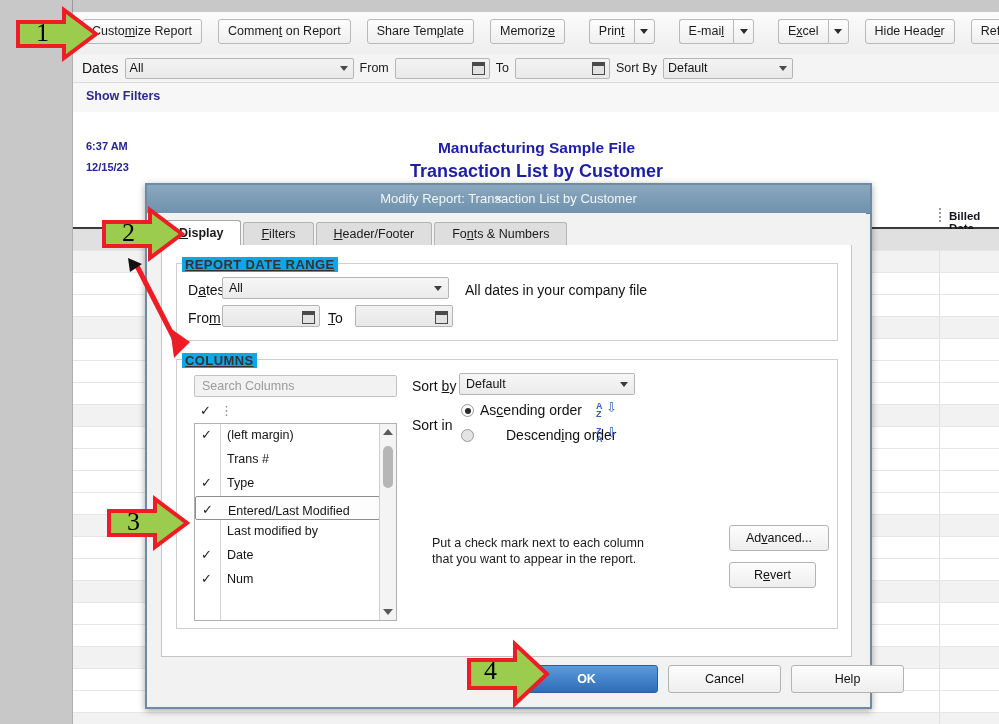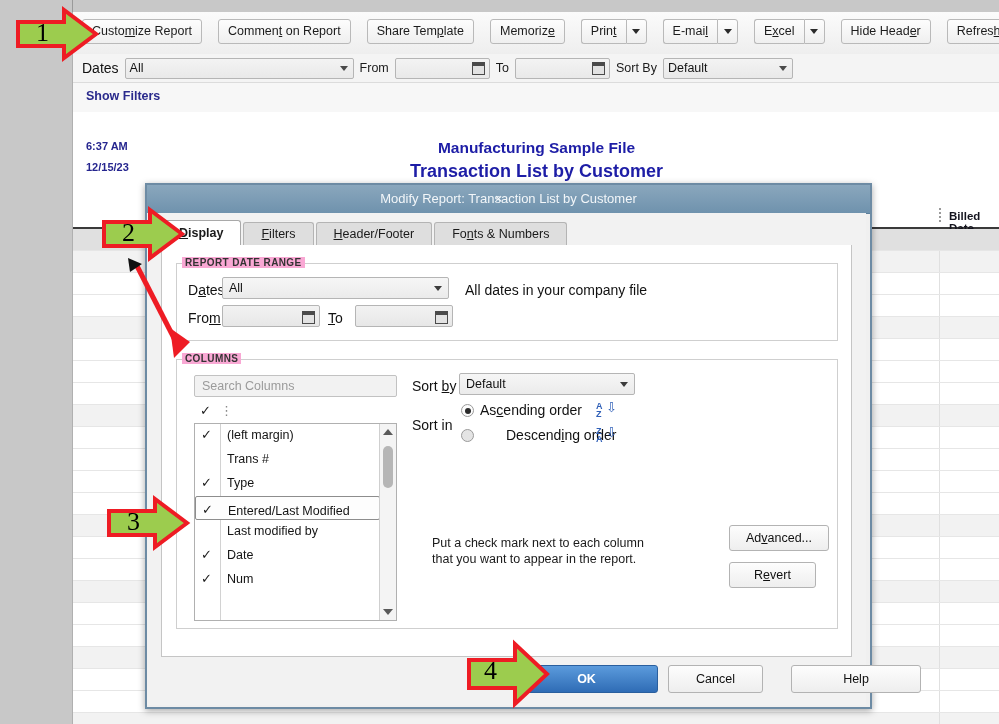--- a/index.html
+++ b/index.html
@@ -22,21 +22,21 @@
     background:linear-gradient(#fbfbfb,#eeeeee);border-bottom:1px solid #d7d7d7;}
   .tb-row{position:absolute;left:9px;top:7px;display:flex;align-items:center;gap:16px;}
   .btn{
     background:linear-gradient(#fdfdfd,#efefef);
     border:1px solid #b9b9b9;border-radius:3px;
     font-size:12.5px;color:#1c1c1c;height:25px;line-height:23px;
     padding:0 9px;box-sizing:border-box;white-space:nowrap;
     font-family:"Liberation Sans",sans-serif;
   }
   .btn u{text-decoration:underline;}
-  .split{display:flex;}
+  .split{display:flex;margin-left:8px;}
   .split .btn:first-child{border-right:none;border-radius:3px 0 0 3px;}
   .split .caret{
     background:linear-gradient(#fdfdfd,#efefef);border:1px solid #b9b9b9;border-radius:0 3px 3px 0;
     width:21px;height:25px;box-sizing:border-box;display:flex;align-items:center;justify-content:center;
   }
   .caret i{display:block;width:0;height:0;border-left:4px solid transparent;border-right:4px solid transparent;border-top:5px solid #2b2b2b;}
 
   
   .tb2{position:absolute;left:0;top:42px;width:927px;height:29px;background:#f4f4f4;border-bottom:1px solid #dcdcdc;
        display:flex;align-items:center;padding-left:9px;box-sizing:border-box;gap:6px;font-size:12.5px;color:#1b1b1b;}
@@ -88,21 +88,21 @@
   .tabs{position:absolute;left:14px;top:8px;height:25px;display:flex;align-items:flex-end;}
   .tab{height:23px;line-height:22px;padding:0 17px;font-size:12.5px;color:#1a1a1a;
     background:#dedede;border:1px solid #b4b4b4;border-bottom:none;border-radius:3px 3px 0 0;margin-right:2px;}
   .tab.active{background:#ffffff;height:25px;line-height:24px;font-weight:bold;border-color:#a9a9a9;}
   .tabline{position:absolute;left:14px;top:32px;width:691px;height:1px;background:#a9a9a9;}
 
   .panel{position:absolute;left:14px;top:32px;width:691px;height:412px;background:#ffffff;border:1px solid #c5c5c5;border-top:none;box-sizing:border-box;}
 
   
   .fs{position:absolute;border:1px solid #cfcfcf;box-sizing:border-box;}
-  .fslab{position:absolute;background:#f9a8d4;font-size:10px;font-weight:bold;color:#333;letter-spacing:.4px;padding:0 3px;}
+  .fslab{position:absolute;background:#0ea5e9;font-size:13px;font-weight:bold;color:#333;letter-spacing:.4px;padding:0 3px;text-decoration:underline;}
 
   .lab{position:absolute;font-size:14px;color:#111;}
   .lab u{text-decoration:underline;}
 
   .sel{position:absolute;background:linear-gradient(#f6f6f6,#ebebeb);border:1px solid #b5b5b5;border-radius:2px;
     height:22px;box-sizing:border-box;font-size:12.5px;color:#111;line-height:20px;padding-left:6px;}
   .sel .dd{position:absolute;right:6px;top:8px;width:0;height:0;border-left:4px solid transparent;border-right:4px solid transparent;border-top:5px solid #3c3c3c;}
 
   .datefld{position:absolute;background:linear-gradient(#f2f2f2,#e7e7e7);border:1px solid #b5b5b5;border-radius:2px;height:22px;box-sizing:border-box;}
   .datefld .cal{top:5px;}
@@ -411,22 +411,22 @@
         <div class="hinttxt" style="left:270px;top:290px;width:290px;">
           <span>Put a check mark next to each column</span><br>
           <span>that you want to appear in the report.</span>
         </div>
 
         <div class="mbtn" style="left:567px;top:280px;width:100px;">Ad<u>v</u>anced...</div>
         <div class="mbtn" style="left:567px;top:317px;width:87px;">R<u>e</u>vert</div>
       </div>
 
       <div class="okbtn" style="left:368px;top:452px;width:143px;">OK</div>
-      <div class="mbtn" style="left:521px;top:452px;width:95px;height:28px;line-height:26px;">Cancel</div>
-      <div class="mbtn" style="left:644px;top:452px;width:130px;height:28px;line-height:26px;">Help</div>
+      <div class="mbtn" style="left:521px;top:452px;width:113px;height:28px;line-height:26px;">Cancel</div>
+      <div class="mbtn" style="left:644px;top:452px;width:113px;height:28px;line-height:26px;">Help</div>
     </div>
   </div>
 
   <div class="arrow" style="left:14px;top:6px;">
     <svg width="86" height="56" viewBox="0 0 86 56">
       <polygon points="4,16 50,16 50,4 82,28 50,52 50,40 4,40" fill="#9ccc4e" stroke="#ee1c24" stroke-width="4" stroke-linejoin="miter"></polygon>
     </svg>
     <span class="anum" style="left:22px;top:12px;">1</span>
   </div>
 

